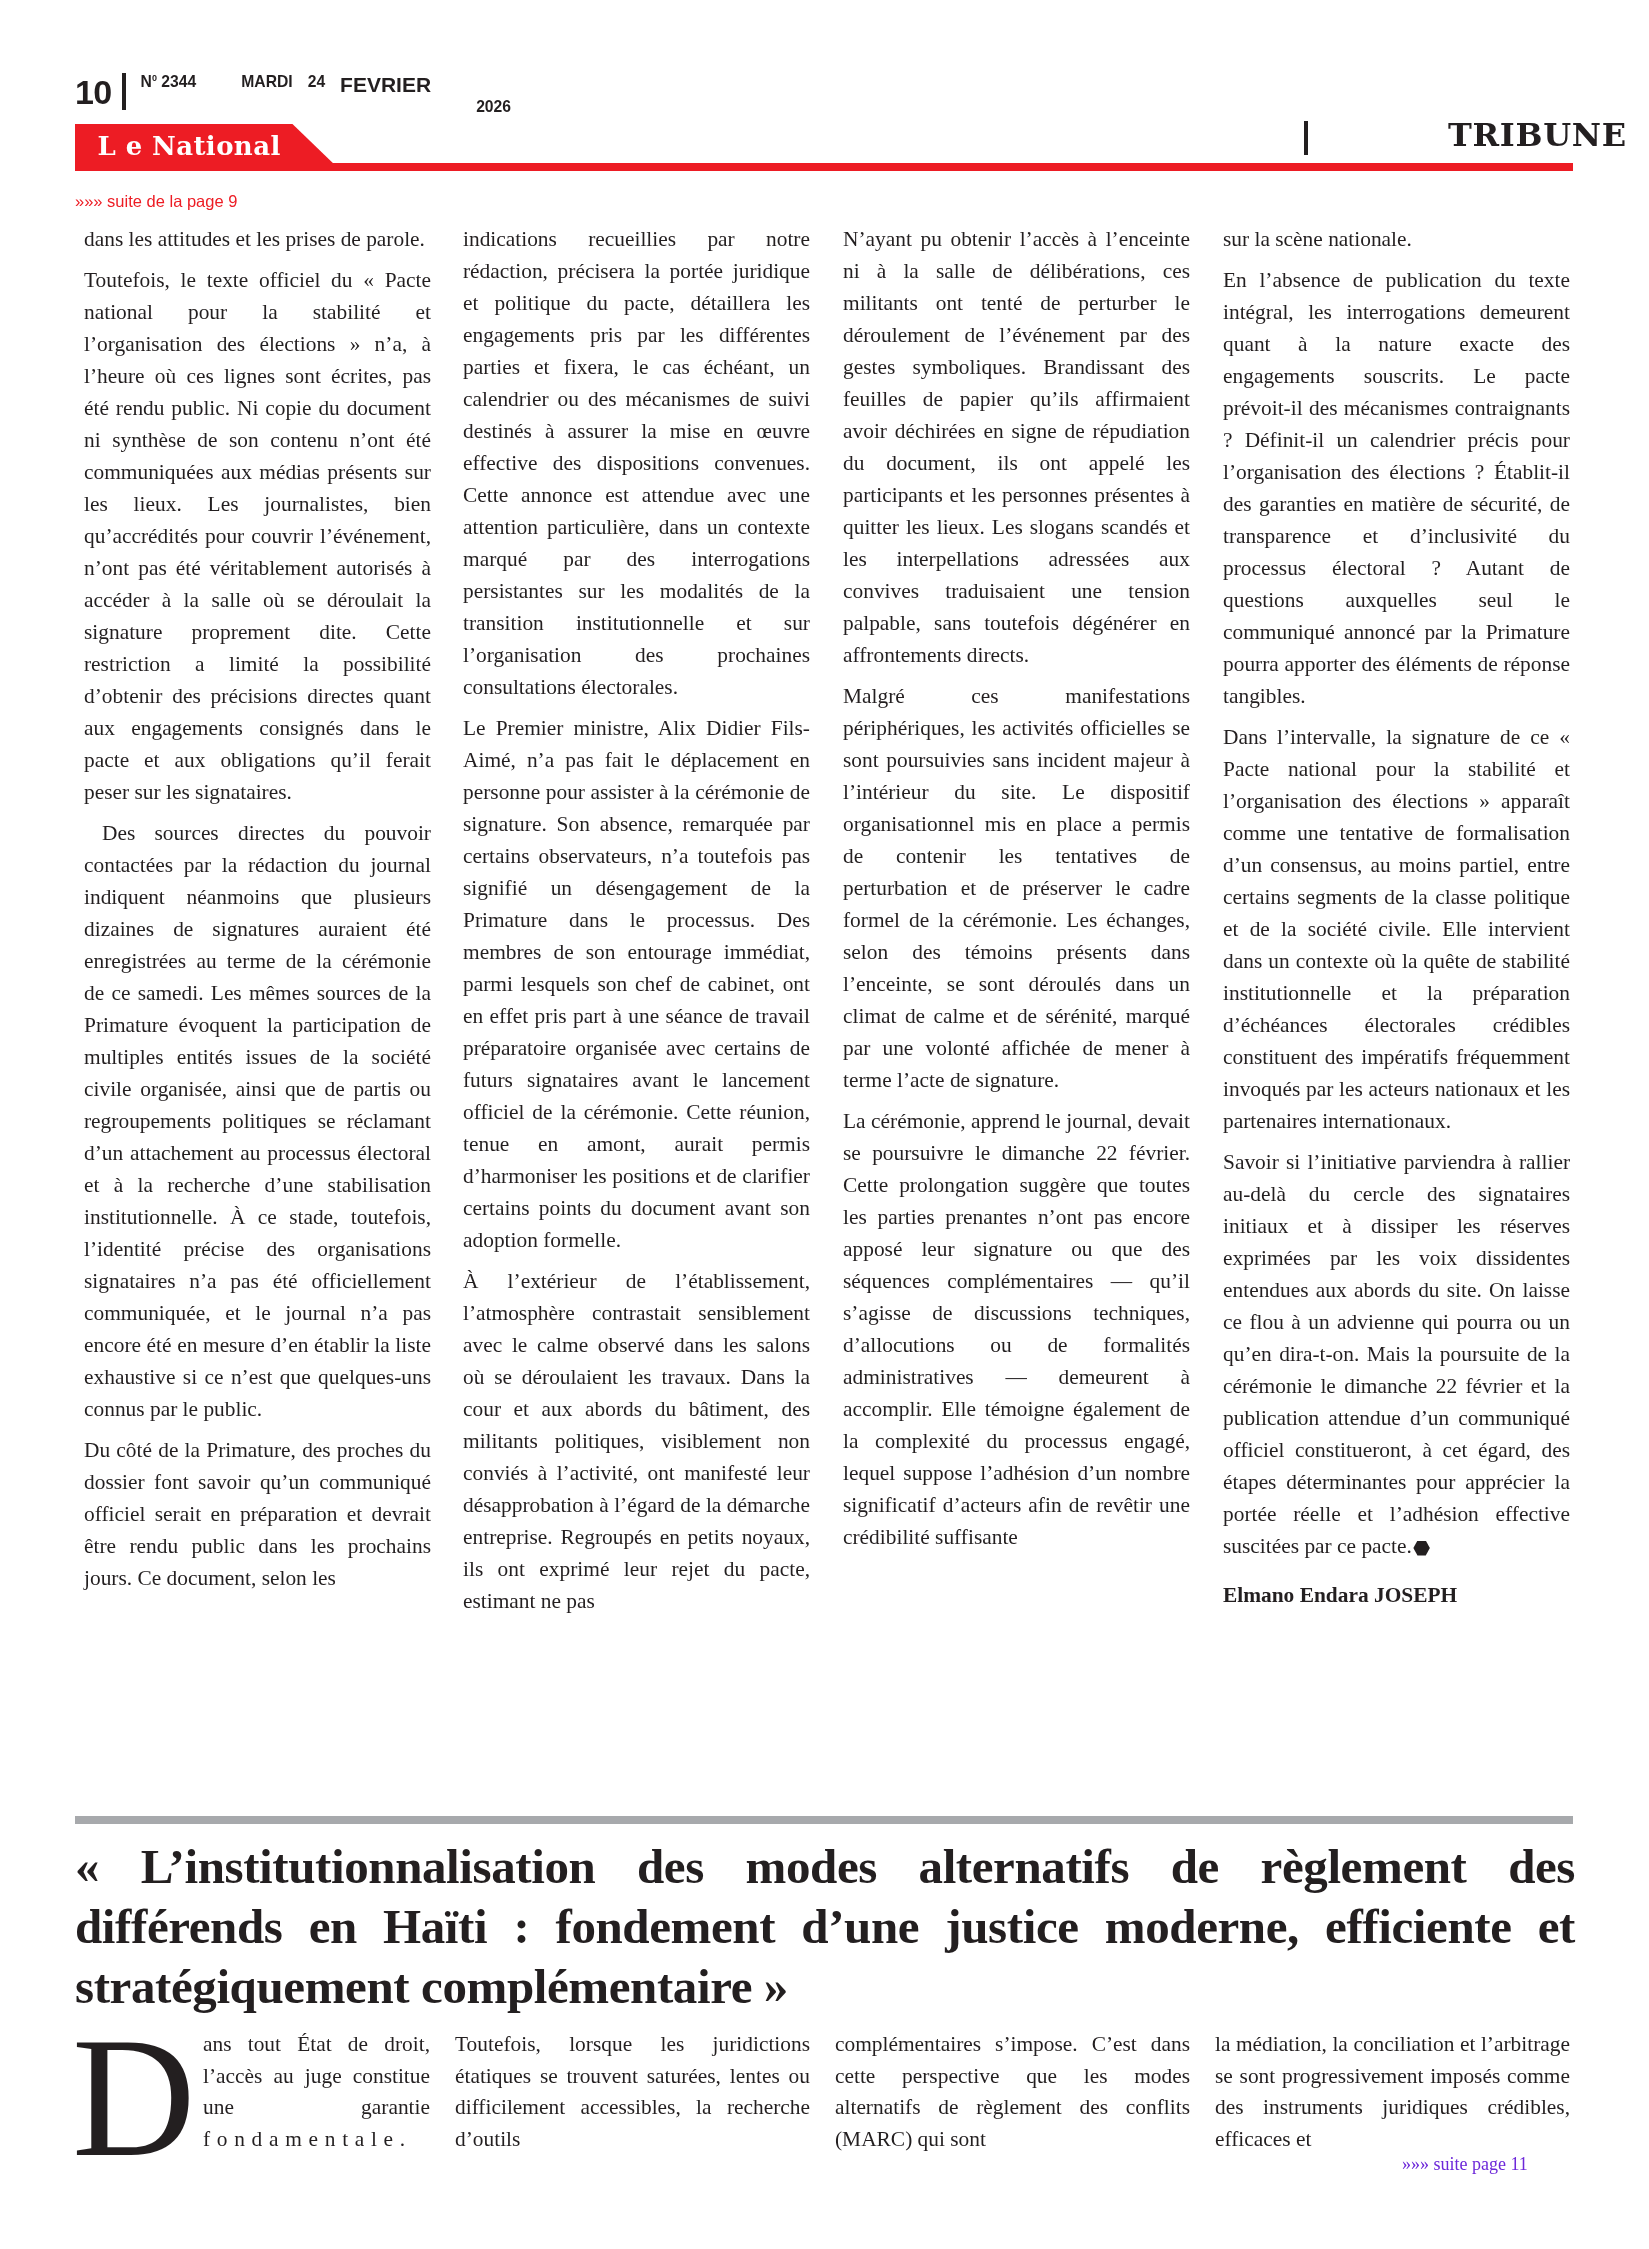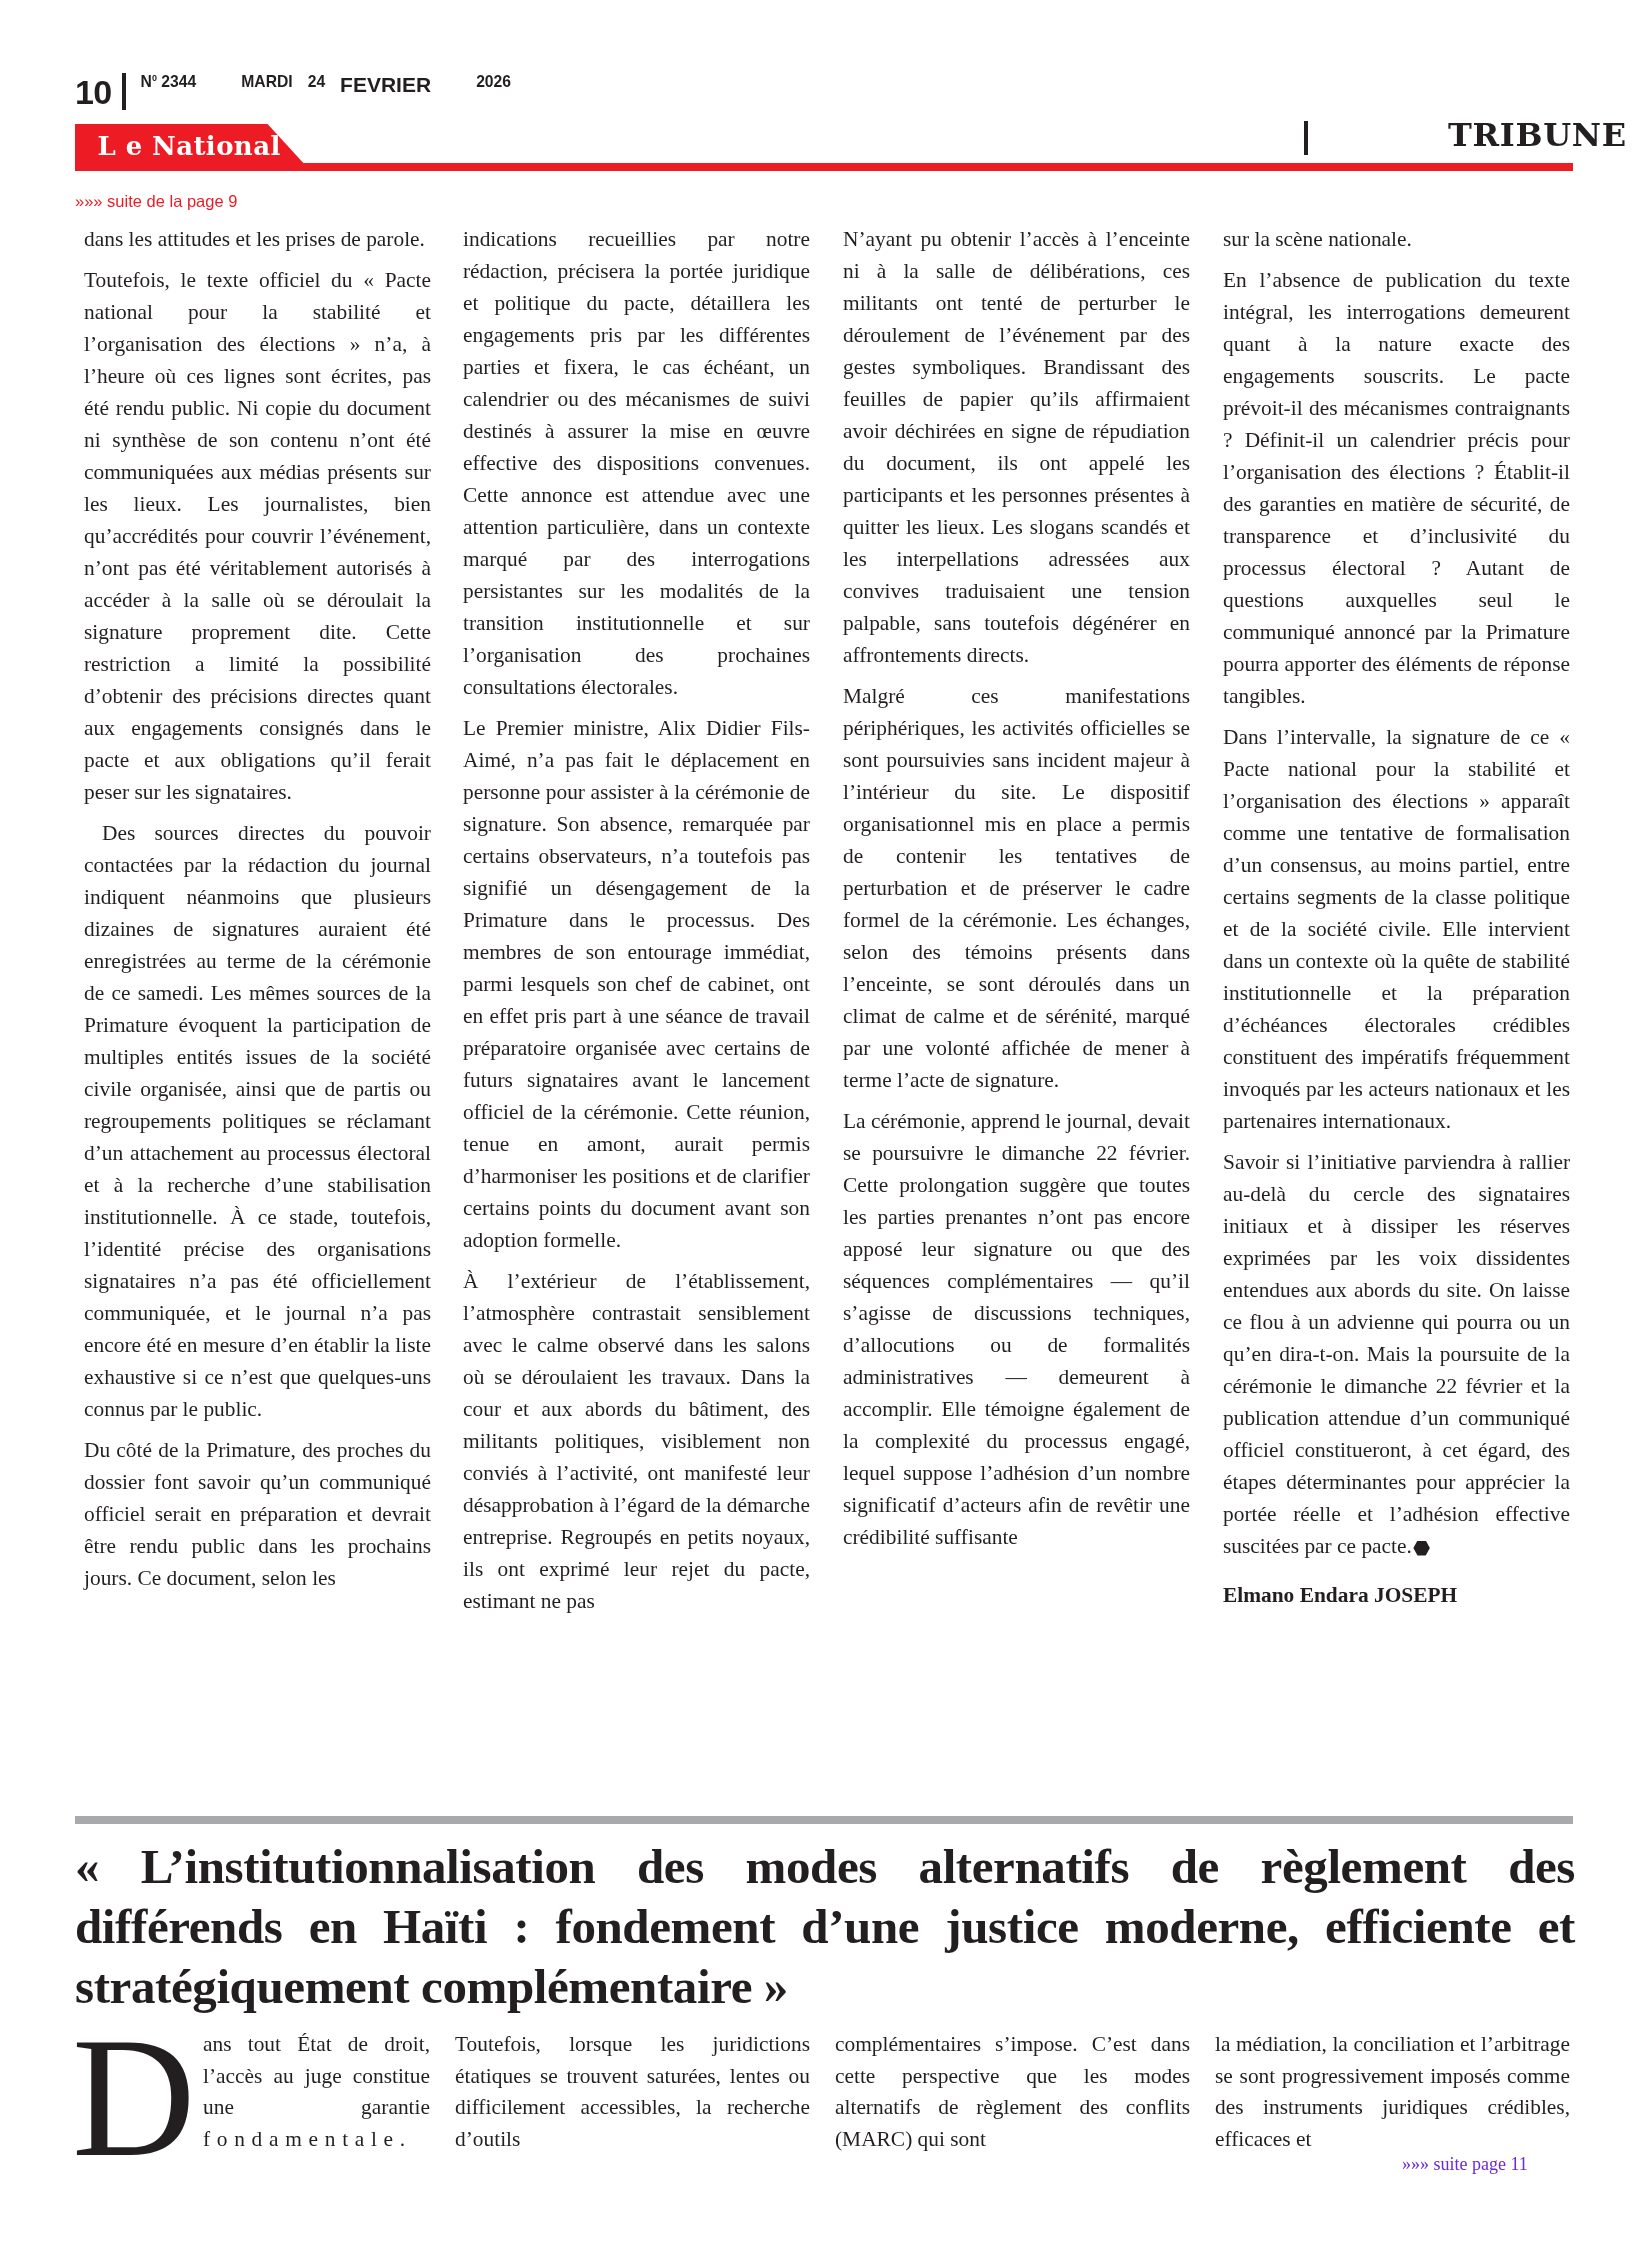--- a/index.html
+++ b/index.html
@@ -7,23 +7,23 @@
        font-family:"Liberation Serif","DejaVu Serif",serif;}
   .hdr-top{position:absolute;left:75px;top:73px;height:39px;display:flex;align-items:flex-start;
            font-family:"Liberation Sans","DejaVu Sans",sans-serif;font-weight:bold;}
   .page-num{font-size:34px;letter-spacing:-0.7px;}
   .hdr-bar{width:3.7px;height:37px;background:#231f20;margin:0 15px 0 10.5px;}
   .issue{font-size:15.7px;margin-right:45px;}
   .issue sup{font-size:9px;}
   .date-day{font-size:15.7px;margin-right:15px;}
   .date-num{font-size:15.7px;margin-right:15px;}
   .date-month{font-size:21px;margin-right:45px;}
-  .date-year{font-size:15.7px;}
+  .date-year{font-size:15.7px;margin-top:25px;}
   .brand{position:absolute;left:75px;top:124px;width:232px;height:43px;background:#ed1c24;
-         clip-path:polygon(0 0,83% 0,100% 100%,0 100%);}
+         clip-path:polygon(0 0,83% 0,100% 100%,0 100%);padding-left:30px;}
   .brand span{position:absolute;left:22.5px;top:6.7px;color:#fff;font-weight:bold;font-size:26px;
               font-family:"DejaVu Serif",serif;letter-spacing:0.4px;}
   .redline{position:absolute;left:75px;top:163px;width:1498px;height:7.5px;background:#ed1c24;}
   .sec-bar{position:absolute;left:1304px;top:121px;width:3.7px;height:34px;background:#231f20;}
   .section{position:absolute;left:1448px;top:116px;font-size:32px;font-weight:bold;
            font-family:"DejaVu Serif",serif;letter-spacing:0.7px;}
   .suite-top{position:absolute;left:75px;top:192px;color:#ed1c24;font-size:16.5px;
              font-family:"Liberation Sans","DejaVu Sans",sans-serif;}
   .col{position:absolute;top:223px;width:355px;font-size:21.4px;line-height:32px;text-align:justify;}
   .col p{margin:0 0 9px 8px;}

